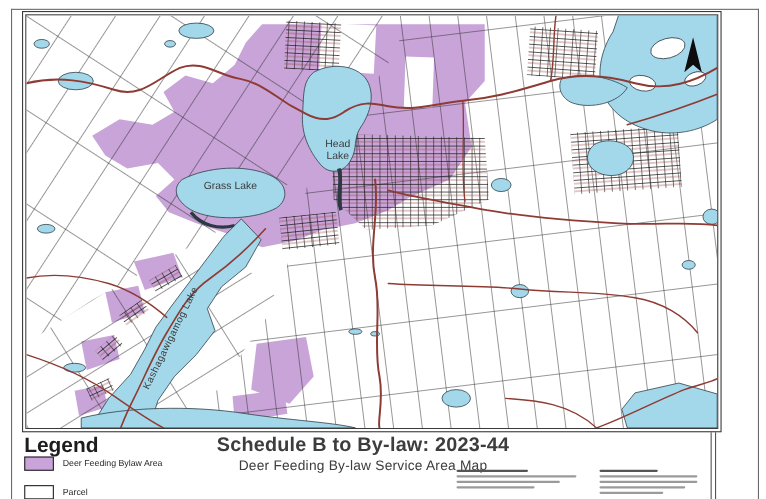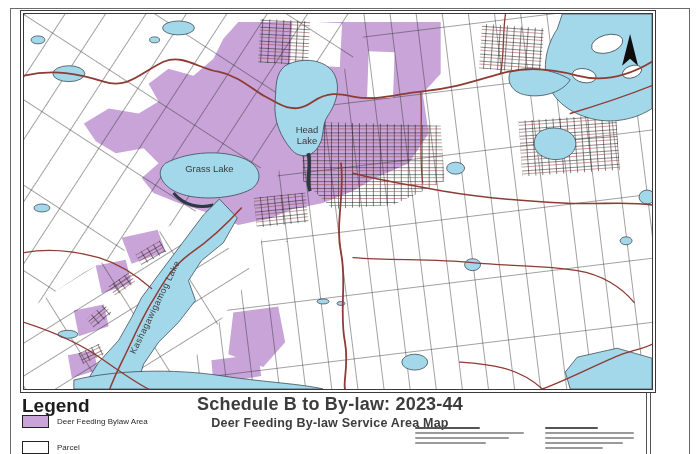--- a/index.html
+++ b/index.html
@@ -37,21 +37,21 @@
   .swatch{
     width:27px;height:13px;border:1px solid #222;box-sizing:border-box;
   }
   .swatch.bylaw{background:var(--bylaw-area,#c49fd8);}
   .swatch.parcel{background:#ffffff;}
   .legend-label{font-size:8px;color:#2a2a2a;}
   .title-block{
     position:absolute;left:12px;top:394px;width:636px;text-align:center;color:#3d3d3d;
   }
   .title-line1{font-size:18px;font-weight:600;letter-spacing:.2px;}
-  .title-line2{font-size:12.5px;font-weight:700;letter-spacing:.2px;margin-top:1px;}
+  .title-line2{font-size:12.5px;font-weight:400;letter-spacing:.2px;margin-top:1px;}
   
   .fine-print{position:absolute;top:427px;}
   .fine-print.left{left:415px;width:118px;}
   .fine-print.right{left:545px;width:97px;}
   .fp-line{height:2px;background:#9a9a9a;margin-bottom:3px;border-radius:1px;}
   .fp-line.dark{background:#555;width:55%;}
   .fp-line.w90{width:92%;}
   .fp-line.w80{width:80%;}
   .fp-line.w60{width:60%;}
 </style>

